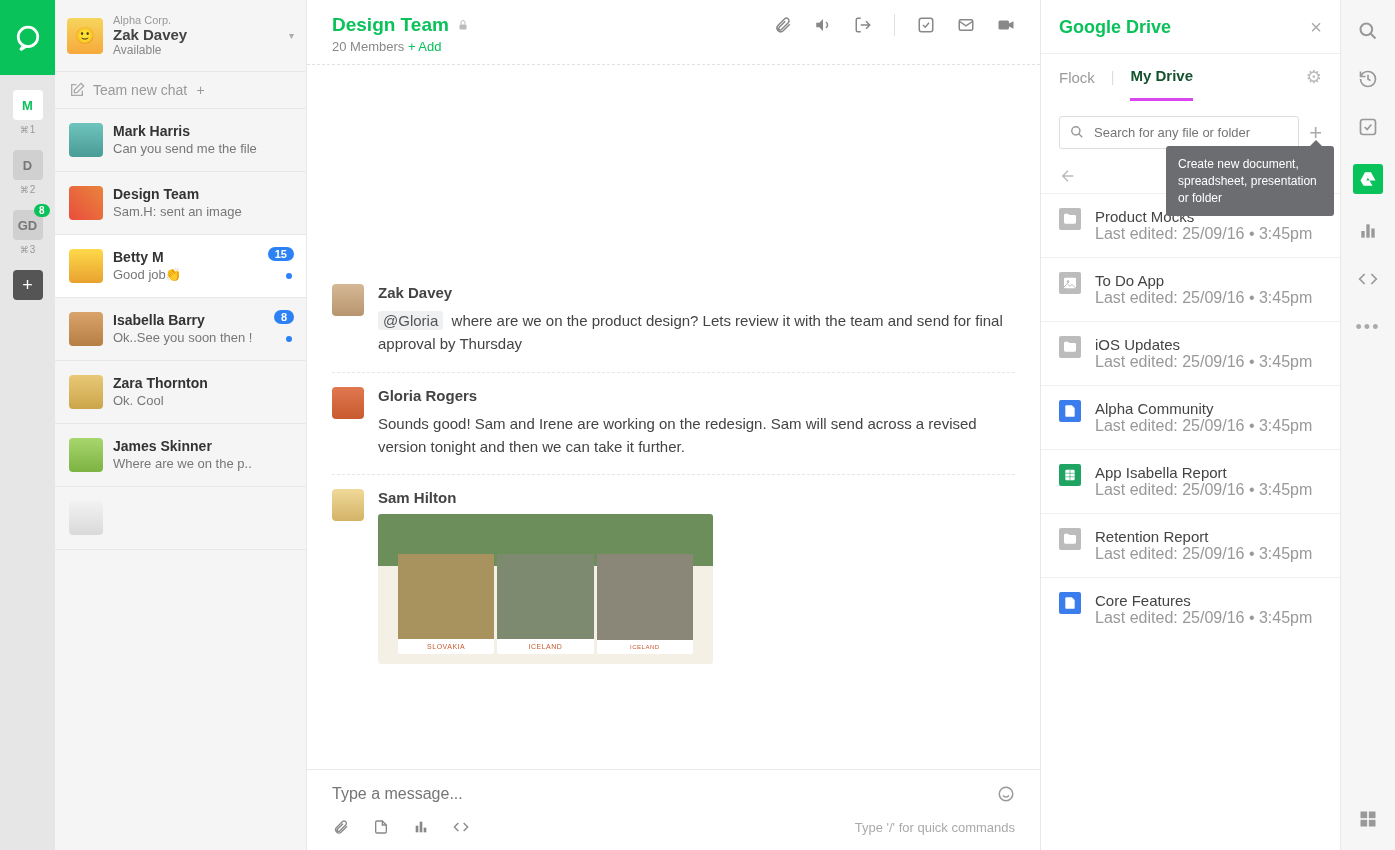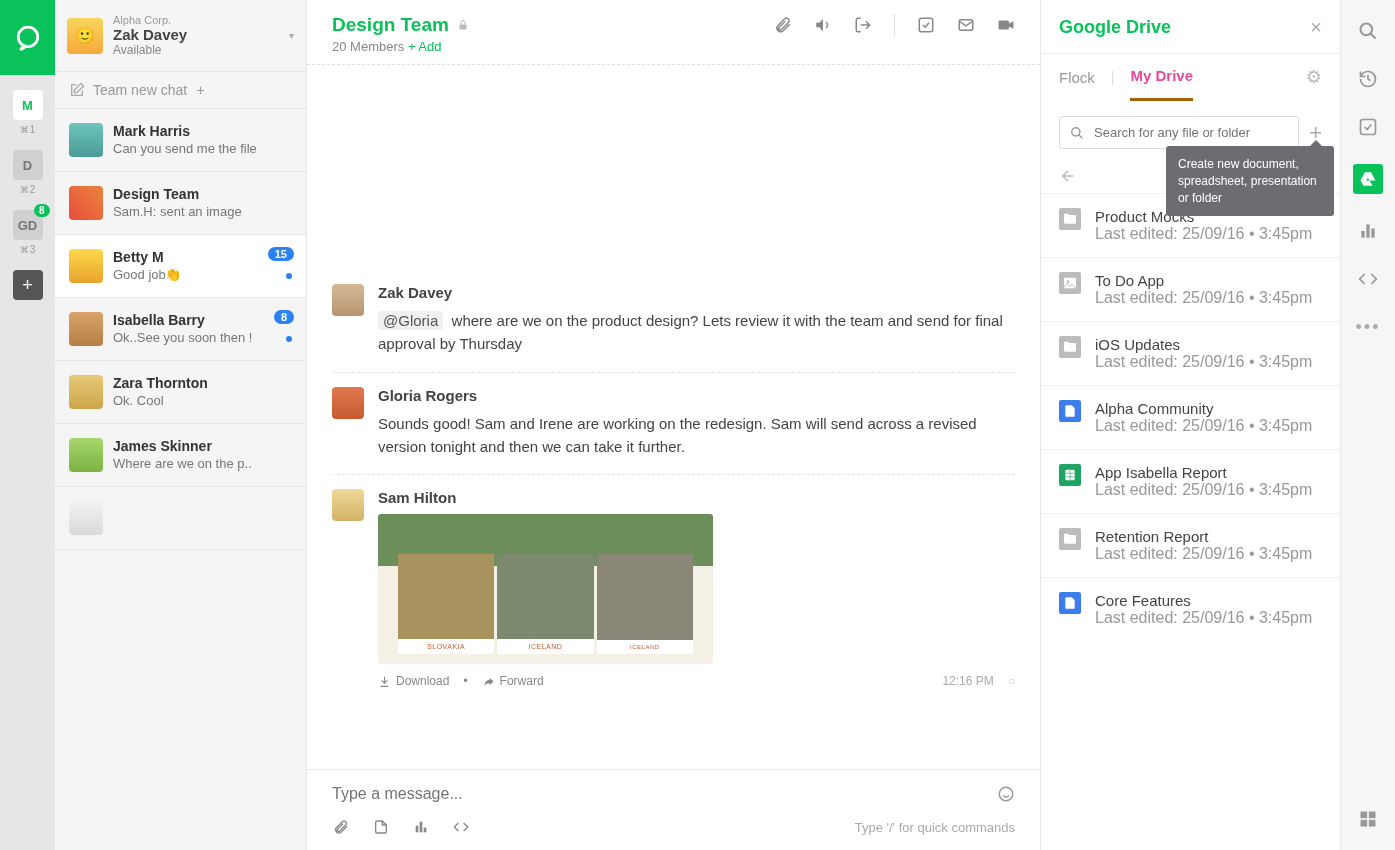--- a/index.html
+++ b/index.html
@@ -75,25 +75,25 @@
 .compose-acts { display:flex; align-items:center; gap:22px; padding:0 0 14px; color:#888; }
 .compose-acts .hint { margin-left:auto; color:#aaa; font-size:13px; }
 
 
 .drive { width:300px; border-left:1px solid #e8e8e8; display:flex; flex-direction:column; background:#fff; }
 .drive-head { padding:16px 18px 14px; display:flex; align-items:center; }
 .drive-title { color:#0ac25a; font-weight:700; font-size:18px; }
 .drive-close { margin-left:auto; color:#aaa; cursor:pointer; font-size:20px; }
 .drive-tabs { display:flex; align-items:center; padding:12px 18px 0; gap:16px; border-top:1px solid #eee; position:relative; }
 .drive-tabs .t { font-size:15px; color:#999; padding-bottom:14px; cursor:pointer; }
-.drive-tabs .t.active { color:#ec4899; font-weight:600; border-bottom:3px solid #a16207; }
+.drive-tabs .t.active { color:#14532d; font-weight:600; border-bottom:3px solid #d946ef; }
 .drive-tabs .gear { margin-left:auto; color:#bbb; font-size:18px; cursor:pointer; padding-bottom:14px; }
 .drive-tabs .dv { color:#ddd; padding-bottom:14px; }
 .drive-search { padding:14px 18px; display:flex; gap:10px; align-items:center; position:relative; }
-.drive-search-box { flex:1; display:flex; align-items:center; border:1px solid #ddd; border-radius:3px; padding:8px 10px; gap:10px; color:#999; }
+.drive-search-box { flex:1; display:flex; align-items:flex-start; border:1px solid #ddd; border-radius:3px; padding:8px 10px; gap:10px; color:#999; }
 .drive-search-box input { border:none; outline:none; flex:1; font-size:13px; }
 .drive-plus { color:#aaa; font-size:22px; cursor:pointer; }
 .tooltip { position:absolute; top:44px; right:6px; background:#6c6d71; color:#fff; font-size:12px; padding:10px 12px; border-radius:3px; width:168px; line-height:1.4; z-index:10; }
 .tooltip::before { content:''; position:absolute; top:-6px; right:12px; border:6px solid transparent; border-bottom-color:#6c6d71; border-top:none; }
 .drive-nav { padding:4px 18px 8px; color:#bbb; }
 .drive-list { flex:1; overflow:auto; }
 .drive-item { display:flex; gap:14px; padding:14px 18px; border-top:1px solid #f0f0f0; align-items:flex-start; cursor:pointer; }
 .drive-ic { width:22px; height:22px; border-radius:2px; flex-shrink:0; display:flex; align-items:center; justify-content:center; color:#fff; font-size:11px; }
 .di-folder { background:#bcbcbc; }
 .di-img { background:#bcbcbc; }
@@ -306,38 +306,20 @@
               </div>
             <div class="card">
                 <div class="ph-top"></div>
                 <div class="ph-lbl">ICELAND</div>
               </div>
             <div class="card">
                 <div class="ph-top"></div>
                 <div class="ph-lbl">ICELAND</div>
               </div>
           </div>
-          <div class="msg-meta">
-            <span style="display:flex;gap:5px;align-items:center">
-              <svg width="13" height="13" viewBox="0 0 24 24" fill="none" stroke="#888" stroke-width="2">
-                  <path d="M12 3v12m-5-5l5 5 5-5M5 21h14"></path>
-                </svg>
-              <span>Download</span>
-            </span>
-            <span>•</span>
-            <span style="display:flex;gap:5px;align-items:center">
-              <svg width="13" height="13" viewBox="0 0 24 24" fill="#888">
-                  <path d="M14 5l7 7-7 7v-4c-5 0-8 2-10 5 1-6 4-11 10-11V5z"></path>
-                </svg>
-              <span>Forward</span>
-            </span>
-            <span class="spacer"></span>
-            <span class="ts">12:16 PM</span>
-            <span style="color:#ccc">○</span>
-          </div>
         </div>
       </div>
     </div>
 
     <div class="composer">
       <div class="compose-row">
         <input class="compose-input" placeholder="Type a message..." style="">
         <div class="ic">
             <svg width="20" height="20" viewBox="0 0 24 24" fill="none" stroke="#999" stroke-width="2">
               <circle cx="12" cy="12" r="9"></circle>

